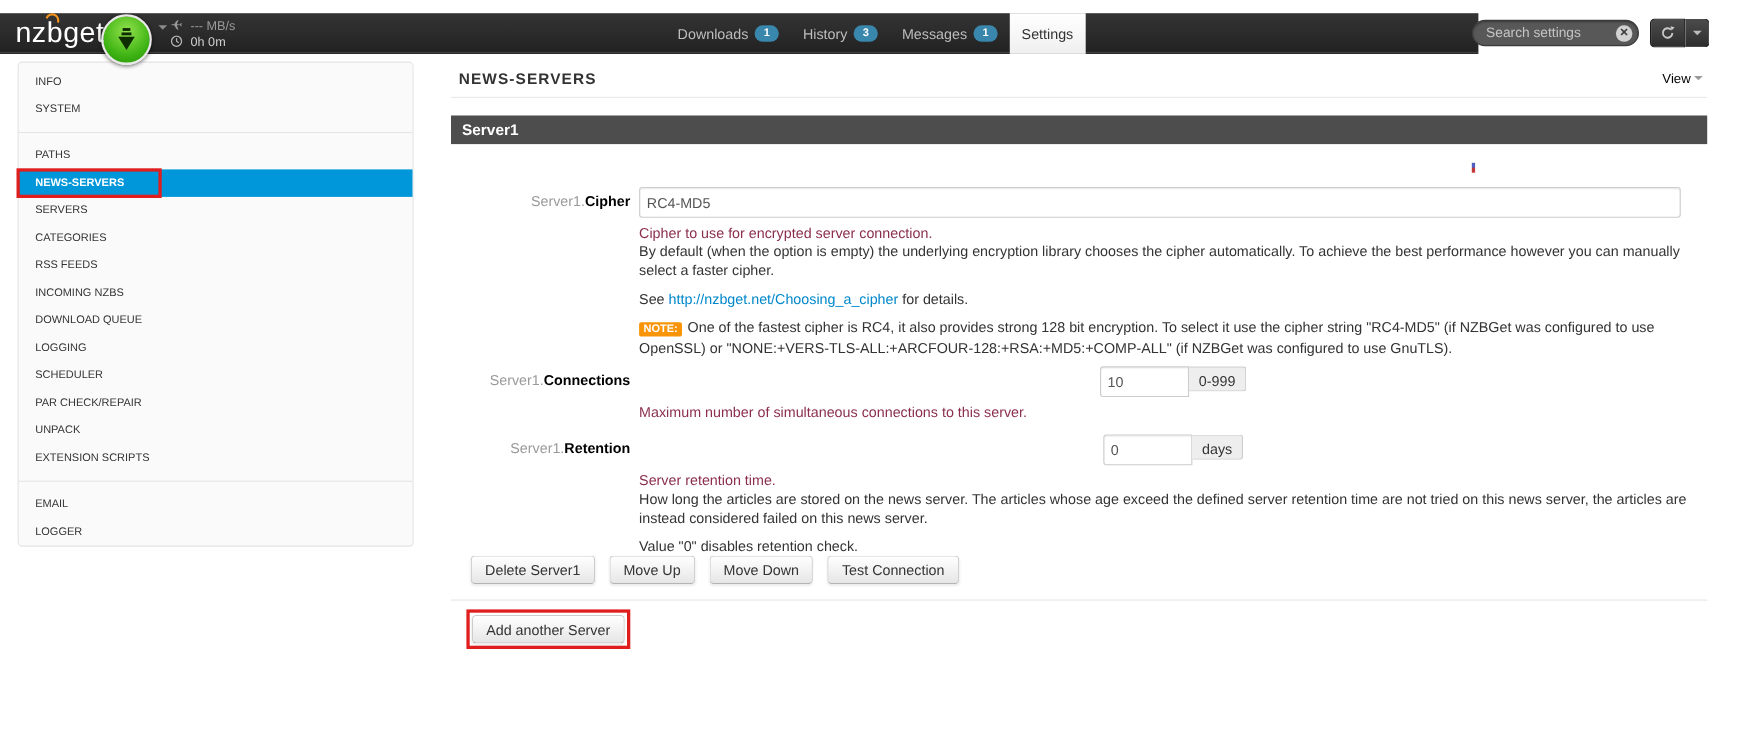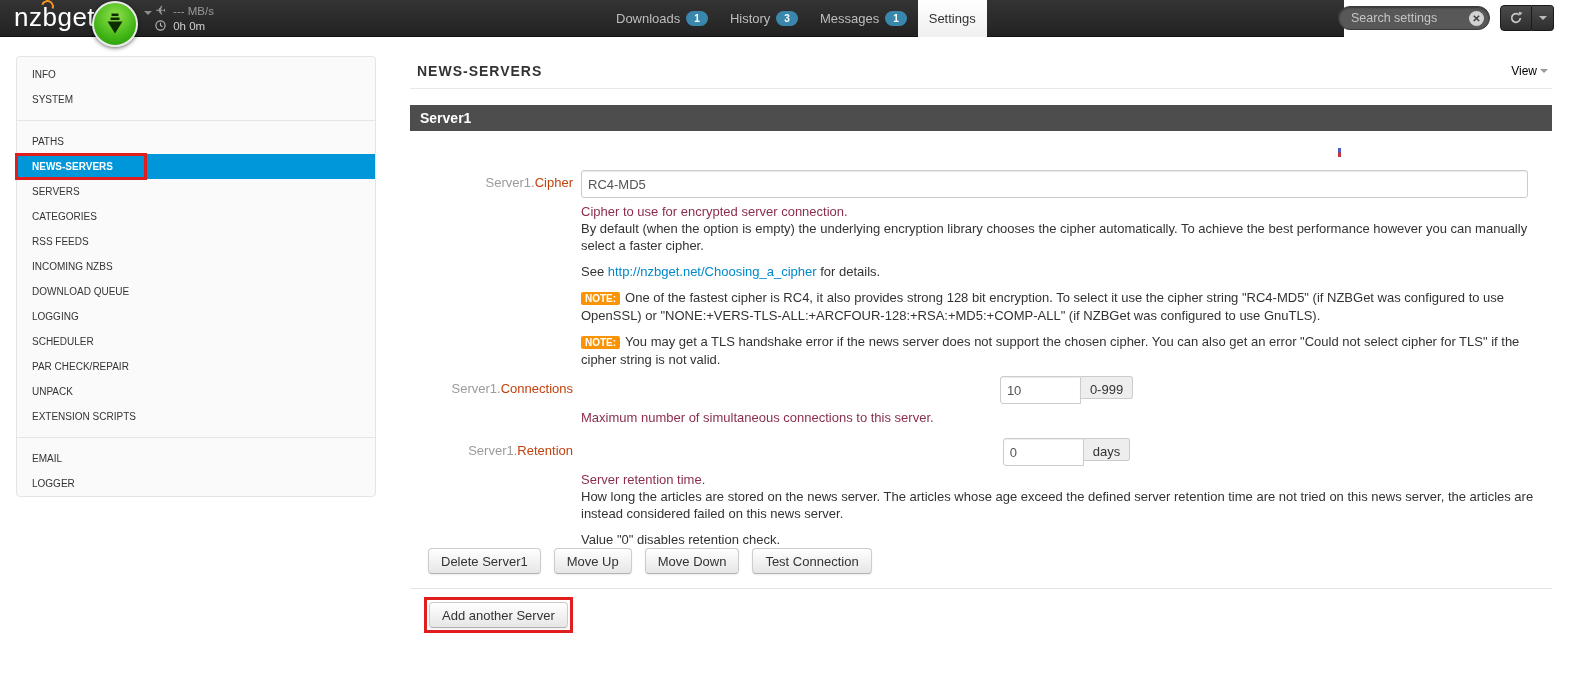--- a/index.html
+++ b/index.html
@@ -1,19 +1,19 @@
 <!DOCTYPE html>
 <html><head>
 <meta charset="utf-8">
 <style>
   * { margin:0; padding:0; box-sizing:border-box; }
   html,body { width:1581px; height:680px; background:#fff; font-family:"Liberation Sans",sans-serif; position:relative; overflow:hidden; }
 
   
-  .navbar { position:absolute; top:0; left:0; width:1344px; height:37px;
+  .navbar { position:absolute; top:12px; left:0; width:1344px; height:37px;
             background:linear-gradient(#343434,#222); border-bottom:1px solid #111; }
   .logo { position:absolute; left:14px; top:2px; font-size:26px; color:#fff; letter-spacing:0.5px; }
   .logo .arc { position:absolute; top:-2px; left:27px; width:13px; height:13px;
                border:2.5px solid #f7941d; border-radius:50%;
                border-bottom-color:transparent; border-left-color:transparent; transform:rotate(-25deg); }
   .logo-btn { position:absolute; left:92px; top:1px; width:46px; height:46px; border-radius:50%;
               background:radial-gradient(circle at 50% 32%, #92e24d, #3fb414 62%, #239106 100%);
               border:2px solid #e9e9e9; box-shadow:0 1px 4px rgba(0,0,0,.6); z-index:6;
               display:flex; align-items:center; justify-content:center; cursor:pointer; }
   .logo-caret { position:absolute; left:144px; top:11px; width:0; height:0;
@@ -68,21 +68,21 @@
                 vertical-align:2px; }
   .header-divider { border-top:1px solid #e8e8e8; margin-top:9px; }
   .group-header { margin-top:16px; background:#4d4d4d; color:#fff; font-weight:bold;
                   font-size:14px; padding:5px 10px; cursor:pointer; }
   .artifact { position:absolute; left:928px; top:92px; width:3px; height:9px;
               background:linear-gradient(#4d5fc0 0 45%, #c23737 55% 100%); }
 
   .form-row { display:flex; }
   .label-col { width:163px; text-align:right; padding-top:5px; font-size:13px; flex-shrink:0; }
   .label-prefix { color:#9b9b9b; }
-  .label-name { font-weight:normal; color:#c2410c;text-align:center; }
+  .label-name { font-weight:bold; color:#000000;text-align:center; }
   .control-col { margin-left:8px; flex:1; min-width:0; }
   .txt { height:28px; border:1px solid #ccc; border-radius:3px; padding:4px 6px; font-size:13px;
          color:#555; font-family:inherit; background:#fff; box-shadow:inset 0 1px 1px rgba(0,0,0,.08); }
   .cipher-input { width:947px; }
   .small-input { width:81px; border-radius:3px 0 0 3px; }
   .addon { display:inline-block; height:23px; border:1px solid #ccc; border-left:none;
            background:#eee; padding:5px 9px; font-size:13px; color:#333; border-radius:0 3px 3px 0;
            vertical-align:top; }
   .igroup { display:flex;justify-content:center; }
   .help { color:#8b2e4e; font-size:13px; line-height:16px; margin-top:6px; }
@@ -214,23 +214,20 @@
     <div class="control-col">
       <input class="txt cipher-input" type="text" value="RC4-MD5" style="">
       <div class="help">Cipher to use for encrypted server connection.</div>
       <div class="para first">By default (when the option is empty) the underlying encryption library chooses the cipher automatically. To achieve the best performance however you can manually select a faster cipher.</div>
       <div class="para">
         <span>See </span><a class="doclink">http://nzbget.net/Choosing_a_cipher</a><span> for details.</span>
       </div>
       <div class="para">
         <span class="note-badge">NOTE:</span><span>One of the fastest cipher is RC4, it also provides strong 128 bit encryption. To select it use the cipher string "RC4-MD5" (if NZBGet was configured to use OpenSSL) or "NONE:+VERS-TLS-ALL:+ARCFOUR-128:+RSA:+MD5:+COMP-ALL" (if NZBGet was configured to use GnuTLS).</span>
       </div>
-      <div class="para">
-        <span class="note-badge">NOTE:</span><span>You may get a TLS handshake error if the news server does not support the chosen cipher. You can also get an error "Could not select cipher for TLS" if the cipher string is not valid.</span>
-      </div>
     </div>
   </div>
 
   
   <div class="form-row row-conn">
     <div class="label-col">
       <span class="label-prefix">Server1.</span><span class="label-name">Connections</span>
     </div>
     <div class="control-col">
       <div class="igroup">

